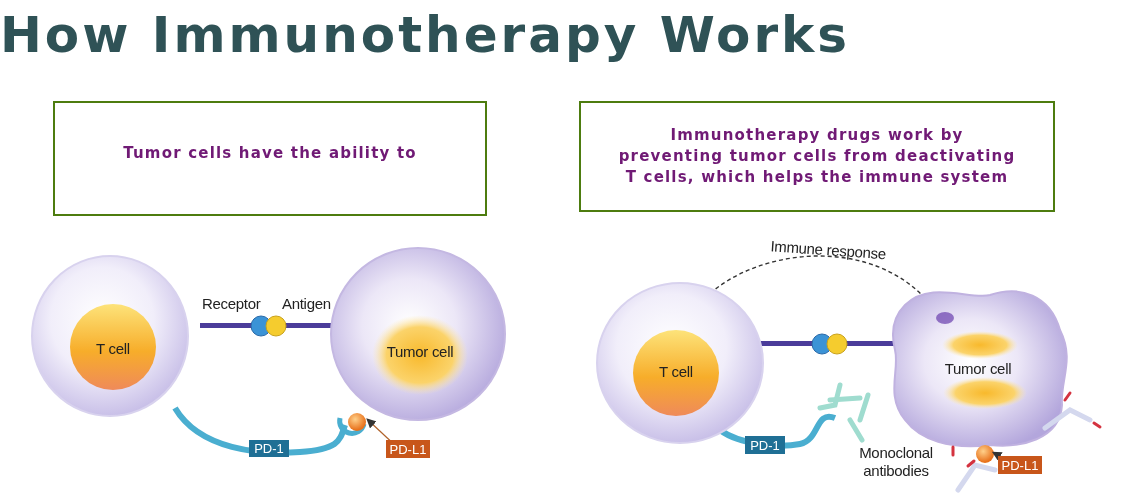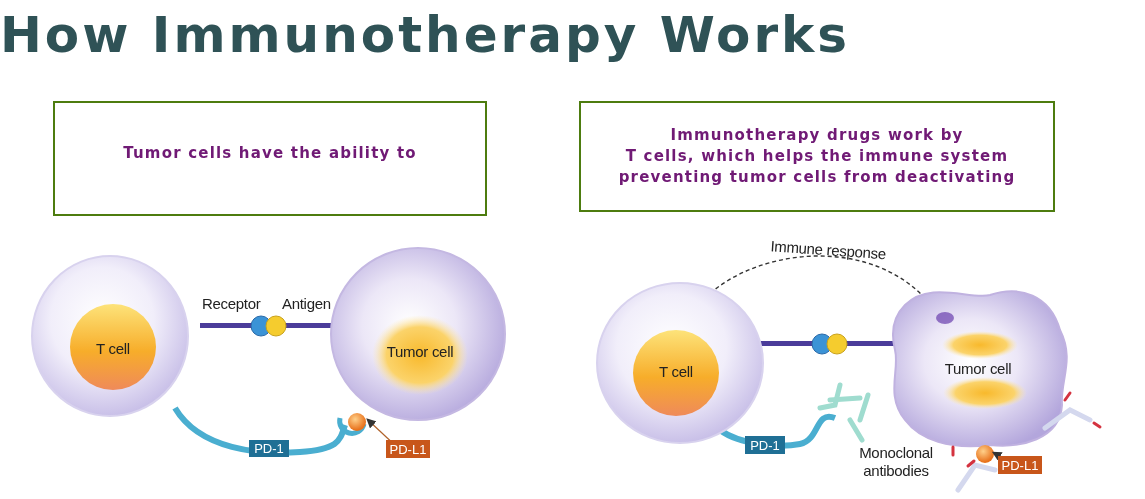--- a/index.html
+++ b/index.html
@@ -37,22 +37,22 @@
 
 <div class="box box-left">
   <div>
     <span>Tumor cells have the ability to</span>
   </div>
 </div>
 
 <div class="box box-right">
   <div>
     <span>Immunotherapy drugs work by</span>
+    <span>preventing tumor cells from deactivating</span>
     <span>T cells, which helps the immune system</span>
-    <span>preventing tumor cells from deactivating</span>
   </div>
 </div>
 
 <svg class="diagram" width="1145" height="499" viewBox="0 0 1145 499">
   <defs>
     <radialGradient id="membrane" cx="45%" cy="40%" r="60%">
       <stop offset="0%" stop-color="#ffffff"></stop>
       <stop offset="55%" stop-color="#f1eefa"></stop>
       <stop offset="100%" stop-color="#c9c0e8"></stop>
     </radialGradient>

